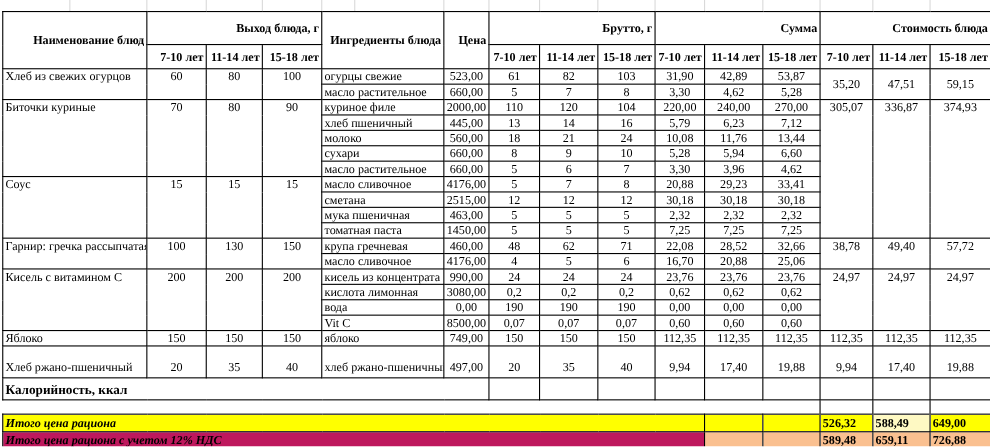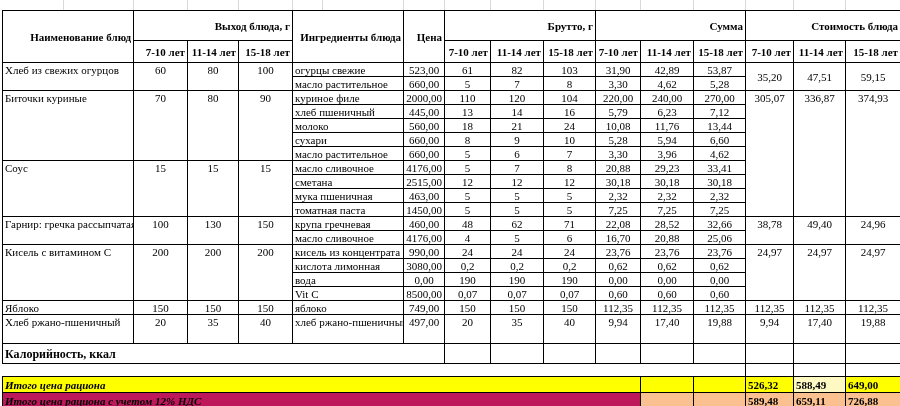--- a/index.html
+++ b/index.html
@@ -12,21 +12,21 @@
   .grid th, .grid td {
     border:1px solid #000; font-size:11px; line-height:12px;
     padding:0 2px; overflow:hidden; white-space:nowrap; color:#000;
     vertical-align:middle; box-sizing:border-box;
   }
   .grid thead th { font-weight:bold; text-align:right; white-space:normal; line-height:12px; }
   .grid thead tr.h1 { height:30px; }
   .grid thead tr.h2 { height:22px; }
   tr.data { height:14px; }
   tr.tall { height:29px; }
-  tr.tall td { vertical-align:top; padding-top:1px; }
+  tr.tall td { vertical-align:top; padding-top:13px; }
   td.txt  { text-align:left; }
   td.num  { text-align:center; }
   td.price{ text-align:center; }
   td.vtop { vertical-align:top; padding-top:1px; }
   td.vmid { vertical-align:middle; }
   tr.cal { height:20px; }
   tr.cal td.callab { font-weight:bold; font-size:12px; text-align:left; }
   tr.gap { height:13px; }
   tr.gap td { border:none; }
   tr.gap td.gside { border-left:1px solid #000; border-right:1px solid #000; }
@@ -237,21 +237,21 @@
           <td class="txt">крупа гречневая</td>
           <td class="price">460,00</td>
           <td class="num">48</td>
           <td class="num">62</td>
           <td class="num">71</td>
           <td class="num">22,08</td>
           <td class="num">28,52</td>
           <td class="num">32,66</td>
           <td class="num vtop" rowspan="2">38,78</td>
           <td class="num vtop" rowspan="2">49,40</td>
-          <td class="num vtop" rowspan="2">24,96</td>
+          <td class="num vtop" rowspan="2">57,72</td>
         </tr>
         <tr class="data">
           <td class="txt">масло сливочное</td>
           <td class="price">4176,00</td>
           <td class="num">4</td>
           <td class="num">5</td>
           <td class="num">6</td>
           <td class="num">16,70</td>
           <td class="num">20,88</td>
           <td class="num">25,06</td>

